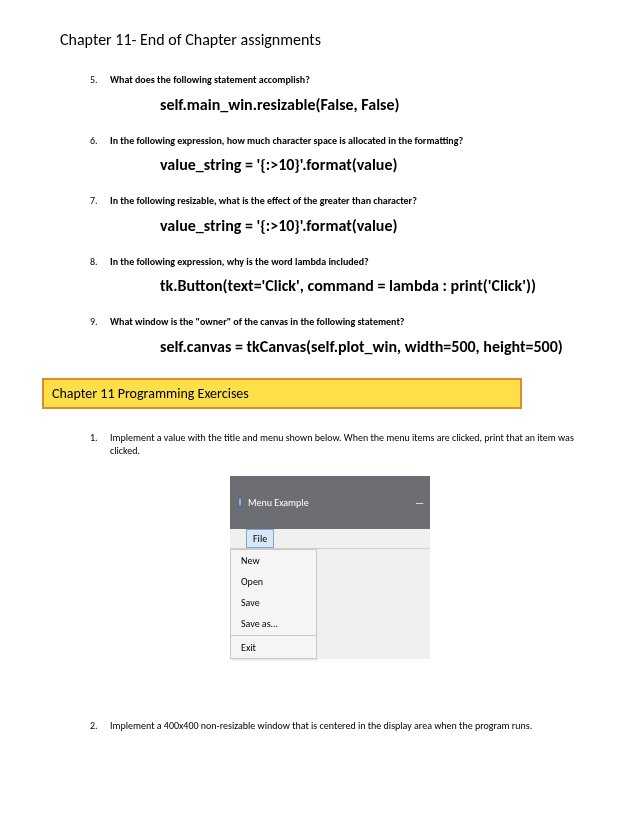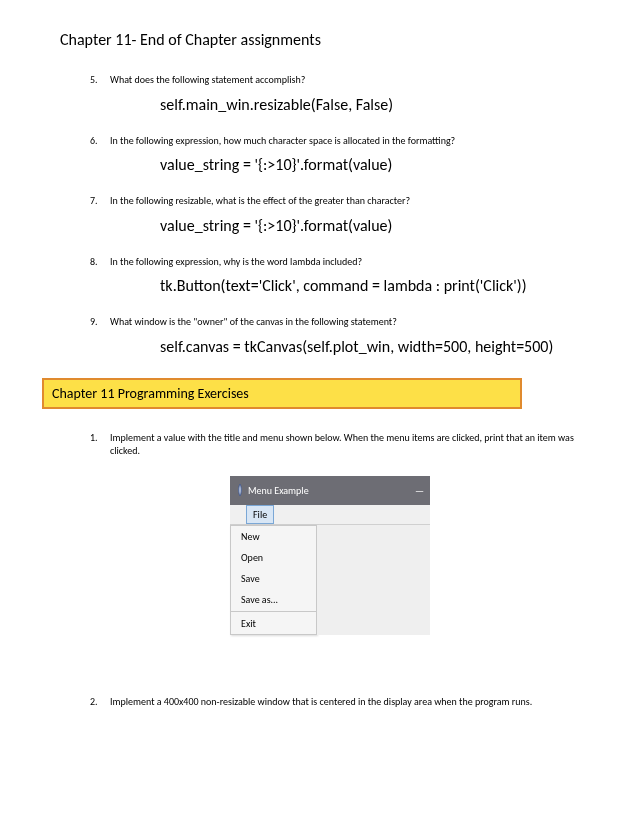--- a/index.html
+++ b/index.html
@@ -29,20 +29,21 @@
 ol.qlist > li {
   display: flex;
   margin-bottom: 20px;
 }
 ol.qlist > li .num {
   width: 20px;
   flex: none;
 }
 ol.qlist > li .body {
   flex: 1;
+  font-weight: bold;
 }
 .qtext {
   line-height: 1.35;
 }
 .code {
   font-family: Calibri, Arial, sans-serif;
   font-size: 16px;
   margin: 8px 0 0 50px;
 }
 .section-banner {
@@ -71,21 +72,21 @@
   flex: 1;
 }
 .figure {
   margin: 18px 0 40px 120px;
   width: 200px;
 }
 .win-titlebar {
   background: #6d6d74;
   color: #fff;
   font-size: 10px;
-  padding: 8px 6px;
+  padding: 20px 6px;
   display: flex;
   align-items: center;
   justify-content: space-between;
 }
 .win-titlebar .title-left {
   display: flex;
   align-items: center;
   gap: 4px;
 }
 .feather {

